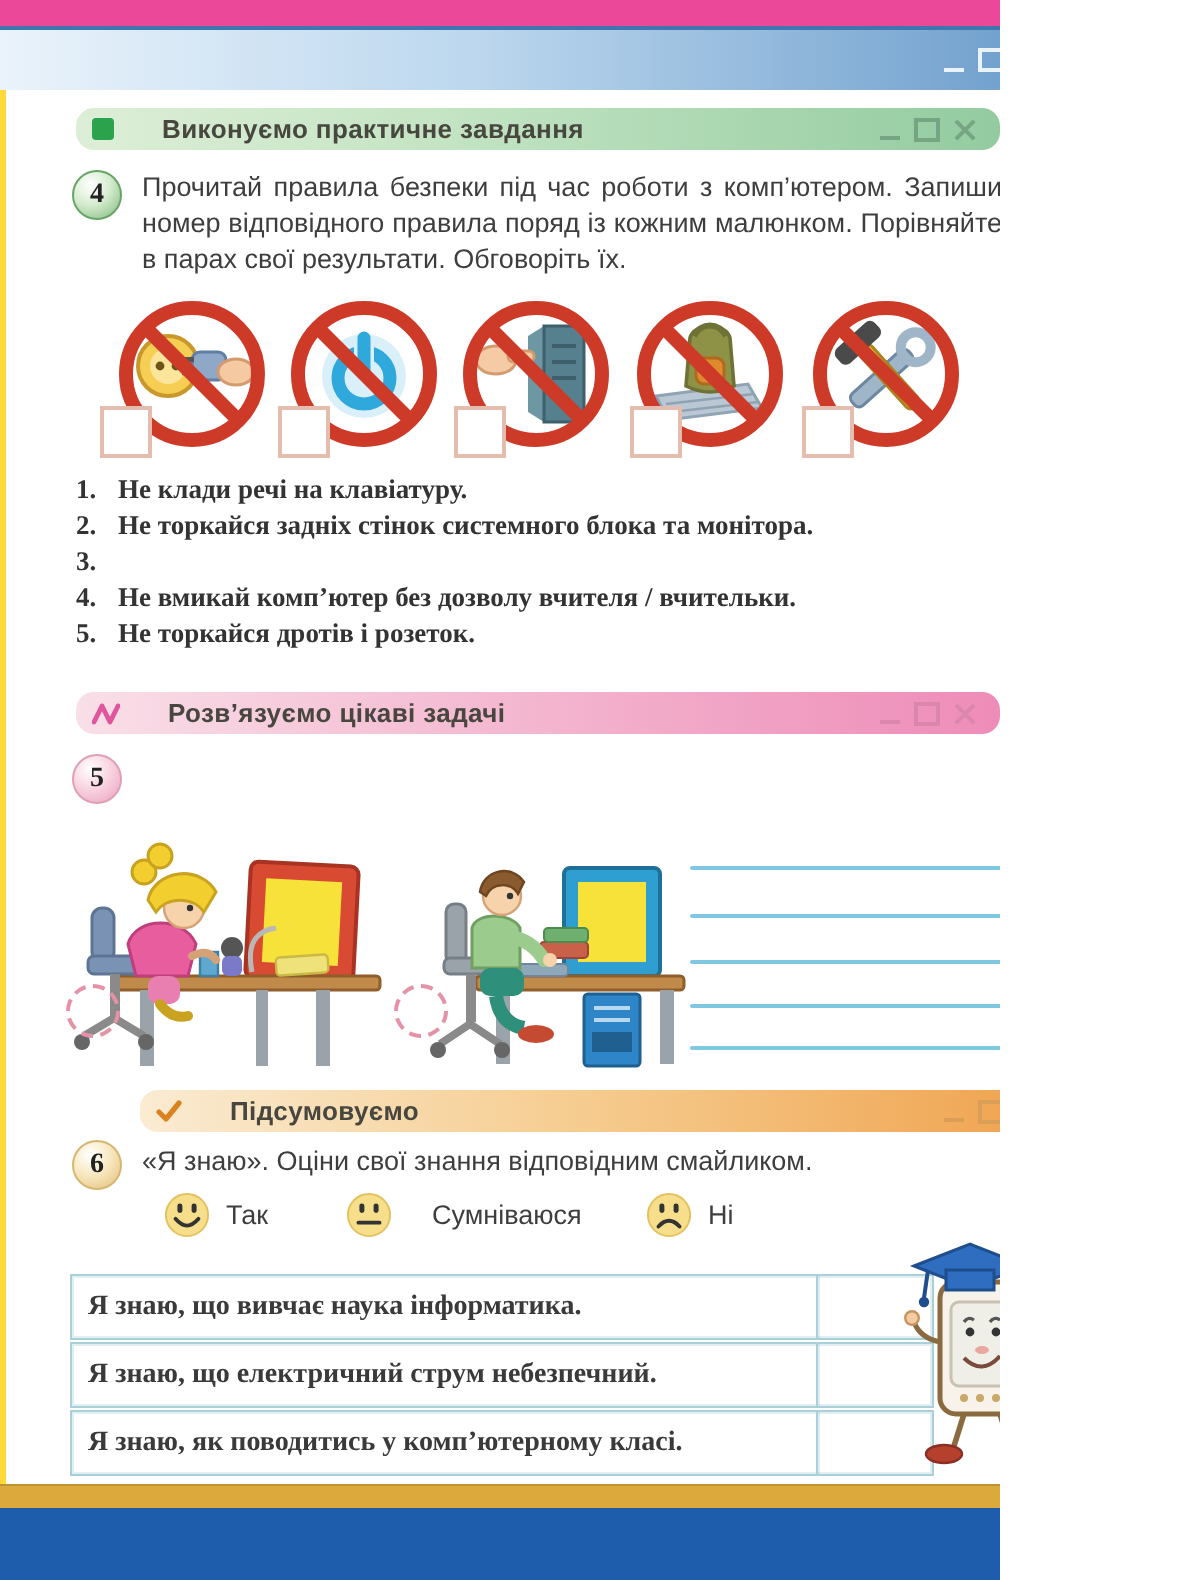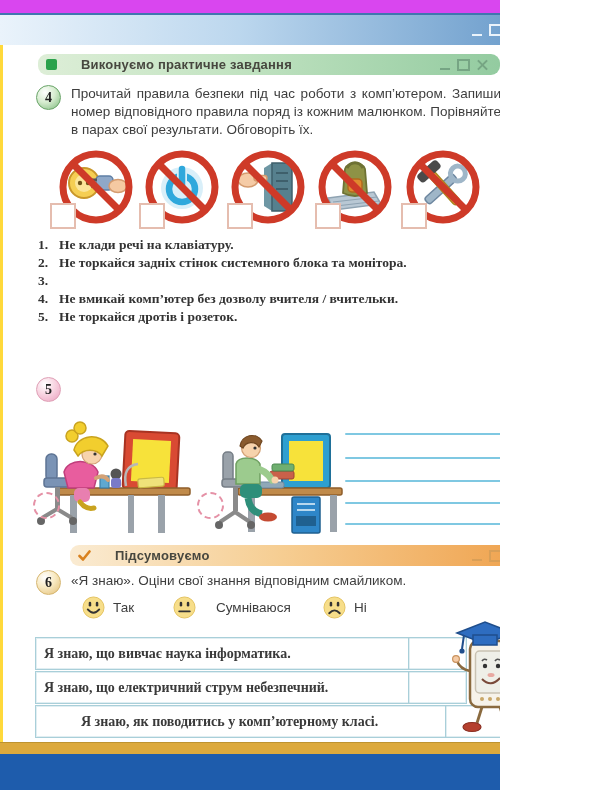--- a/index.html
+++ b/index.html
@@ -1,17 +1,17 @@
 <!DOCTYPE html>
 <html><head>
 <meta charset="utf-8">
 <style>
   html,body{margin:0;padding:0;}
   body{width:600px;height:790px;font-family:"Liberation Sans",sans-serif;}
-  #stage{position:relative;width:500px;height:790px;background:#d946ef;overflow:hidden;}
+  #stage{position:relative;width:500px;height:790px;background:#ec4899;overflow:hidden;}
 
   
   .tab-a{position:absolute;left:531px;top:262px;width:69px;height:486px;background:#FFD85E;
          clip-path:polygon(0 30px,100% 0,100% 100%,0 100%);}
   .tab-b{position:absolute;left:541px;top:336px;width:59px;height:412px;background:#FFEE9F;
          clip-path:polygon(0 14px,100% 0,100% 100%,0 100%);}
 
   
   .titlebar{position:absolute;left:0;top:13px;width:529px;height:30px;
     background:linear-gradient(90deg,#EAF3FB 0%,#BCD7EE 45%,#6B9CCB 100%);
@@ -218,20 +218,33 @@
     <div class="rule-row">
       <span class="rule-num">4.</span>
       <span>Не вмикай комп’ютер без дозволу вчителя / вчительки.</span>
     </div>
     <div class="rule-row">
       <span class="rule-num">5.</span>
       <span>Не торкайся дротів і розеток.</span>
     </div>
   </div>
 
+  <div class="hdr hdr-pink" style="top:346px;">
+    <span class="hdr-icon">
+      <svg width="14" height="12" viewBox="0 0 14 12">
+        <polyline points="1,10 5,2 9,10 13,2" fill="none" stroke="#E0559B" stroke-width="2.4" stroke-linecap="round" stroke-linejoin="round"></polyline>
+      </svg>
+    </span>
+    <span class="hdr-title">Розв’язуємо цікаві задачі</span>
+    <div class="controls">
+      <span class="ctl-min"></span>
+      <span class="ctl-max"></span>
+      <span class="ctl-close"></span>
+    </div>
+  </div>
 
   <div class="ball ball-pink" style="left:36px;top:377px;">5</div>
 
   <svg class="scene" style="left:30px;top:416px;" width="170" height="120" viewBox="0 0 170 120">
     <g transform="rotate(3 120 45)">
       <rect x="94" y="16" width="54" height="58" rx="4" fill="#D94A33" stroke="#A83322" stroke-width="2"></rect>
       <rect x="102" y="24" width="38" height="42" fill="#F7E23A"></rect>
     </g>
     <rect x="28" y="72" width="132" height="7" rx="2" fill="#C08A4A" stroke="#8F5E2A" stroke-width="1.5"></rect>
     <rect x="40" y="79" width="7" height="38" fill="#9AA2AA"></rect>
@@ -340,21 +353,21 @@
   <span class="smiley-label" style="left:354px;top:600px;">Ні</span>
 
   <div class="know-row" style="top:637px;">
     <div class="know-text">Я знаю, що вивчає наука інформатика.</div>
     <div class="know-answer"></div>
   </div>
   <div class="know-row" style="top:671px;">
     <div class="know-text">Я знаю, що електричний струм небезпечний.</div>
     <div class="know-answer"></div>
   </div>
-  <div class="know-row" style="top:705px;padding-left:37px;">
+  <div class="know-row" style="top:705px;">
     <div class="know-text">Я знаю, як поводитись у комп’ютерному класі.</div>
     <div class="know-answer"></div>
   </div>
 
   <svg class="mascot" viewBox="0 0 92 128">
     <line x1="88" y1="2" x2="50" y2="58" stroke="#6B4A2B" stroke-width="3.2"></line>
     <rect x="26" y="28" width="42" height="66" rx="8" fill="#F7F3EA" stroke="#8A6A3F" stroke-width="2.5"></rect>
     <rect x="31.5" y="38" width="31" height="42" rx="4" fill="#EFEFE8" stroke="#C9C2B2" stroke-width="1.5"></rect>
     <polygon points="13,20 41,9 69,20 41,31" fill="#2E6DC0" stroke="#1F4E8C" stroke-width="1.5"></polygon>
     <rect x="29" y="22" width="24" height="10" fill="#2E6DC0" stroke="#1F4E8C" stroke-width="1.5"></rect>

